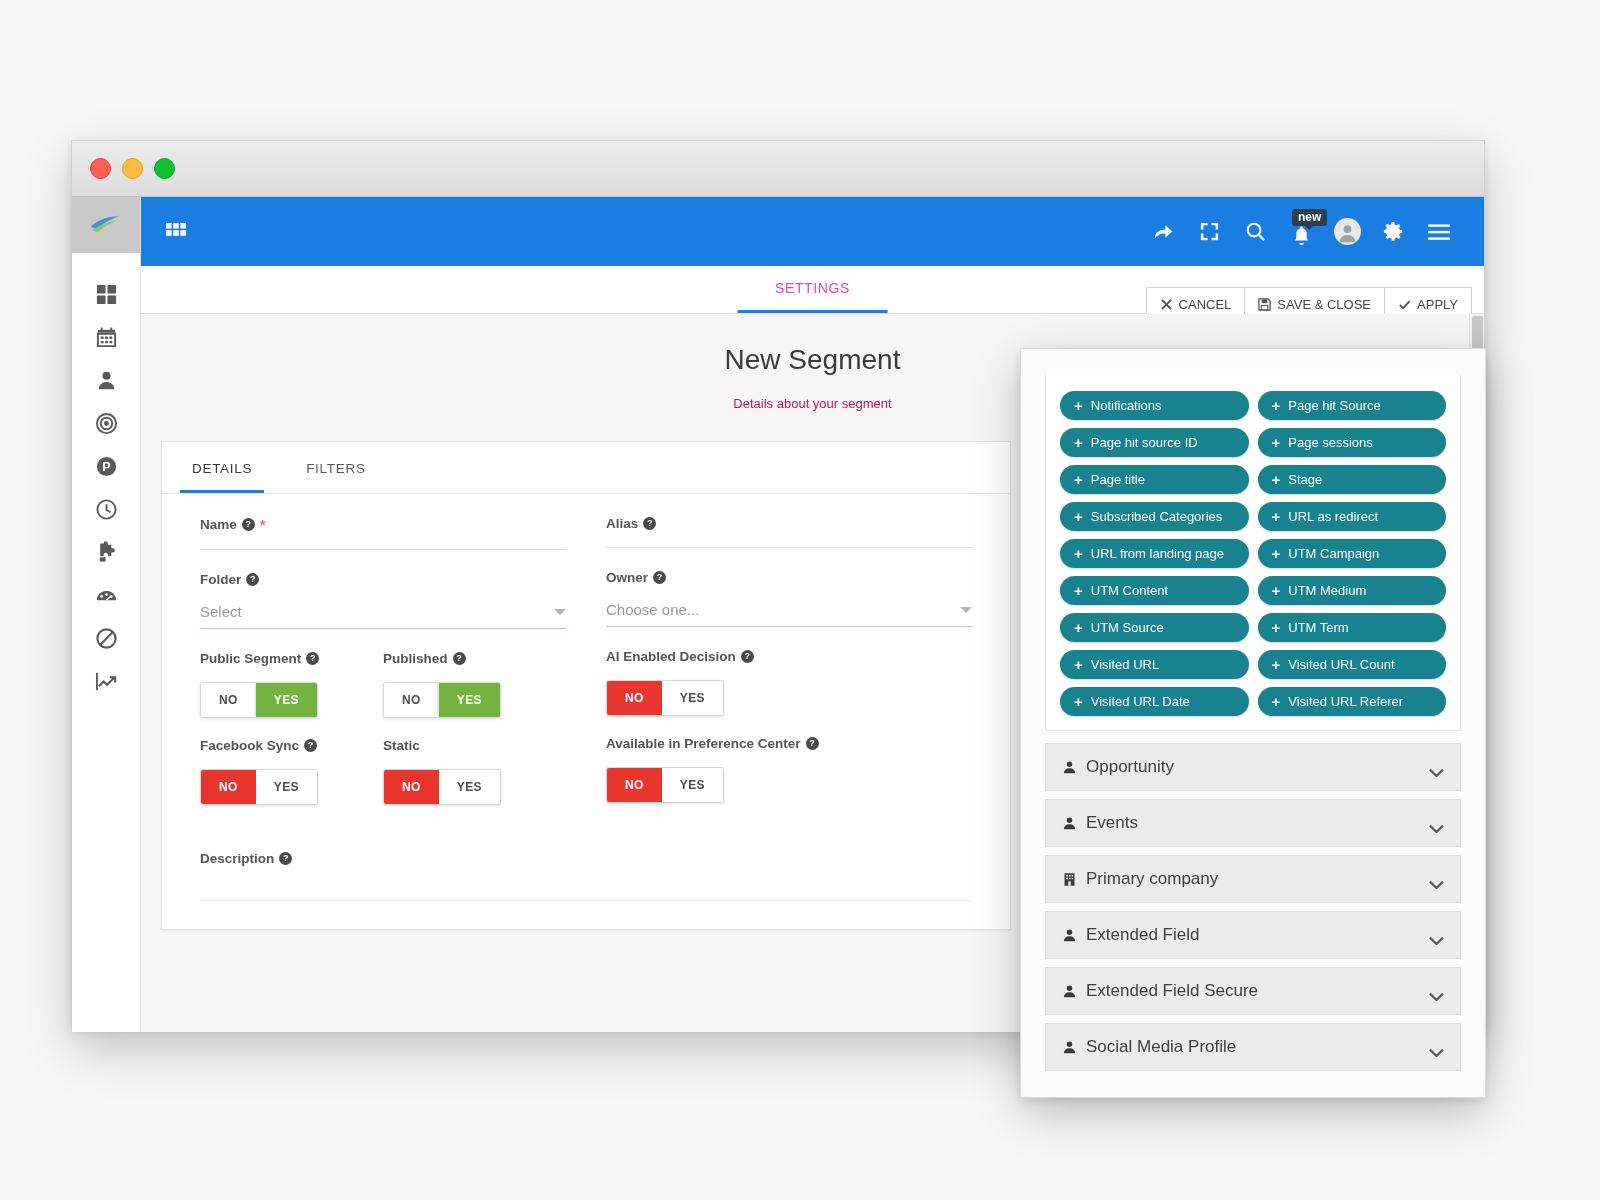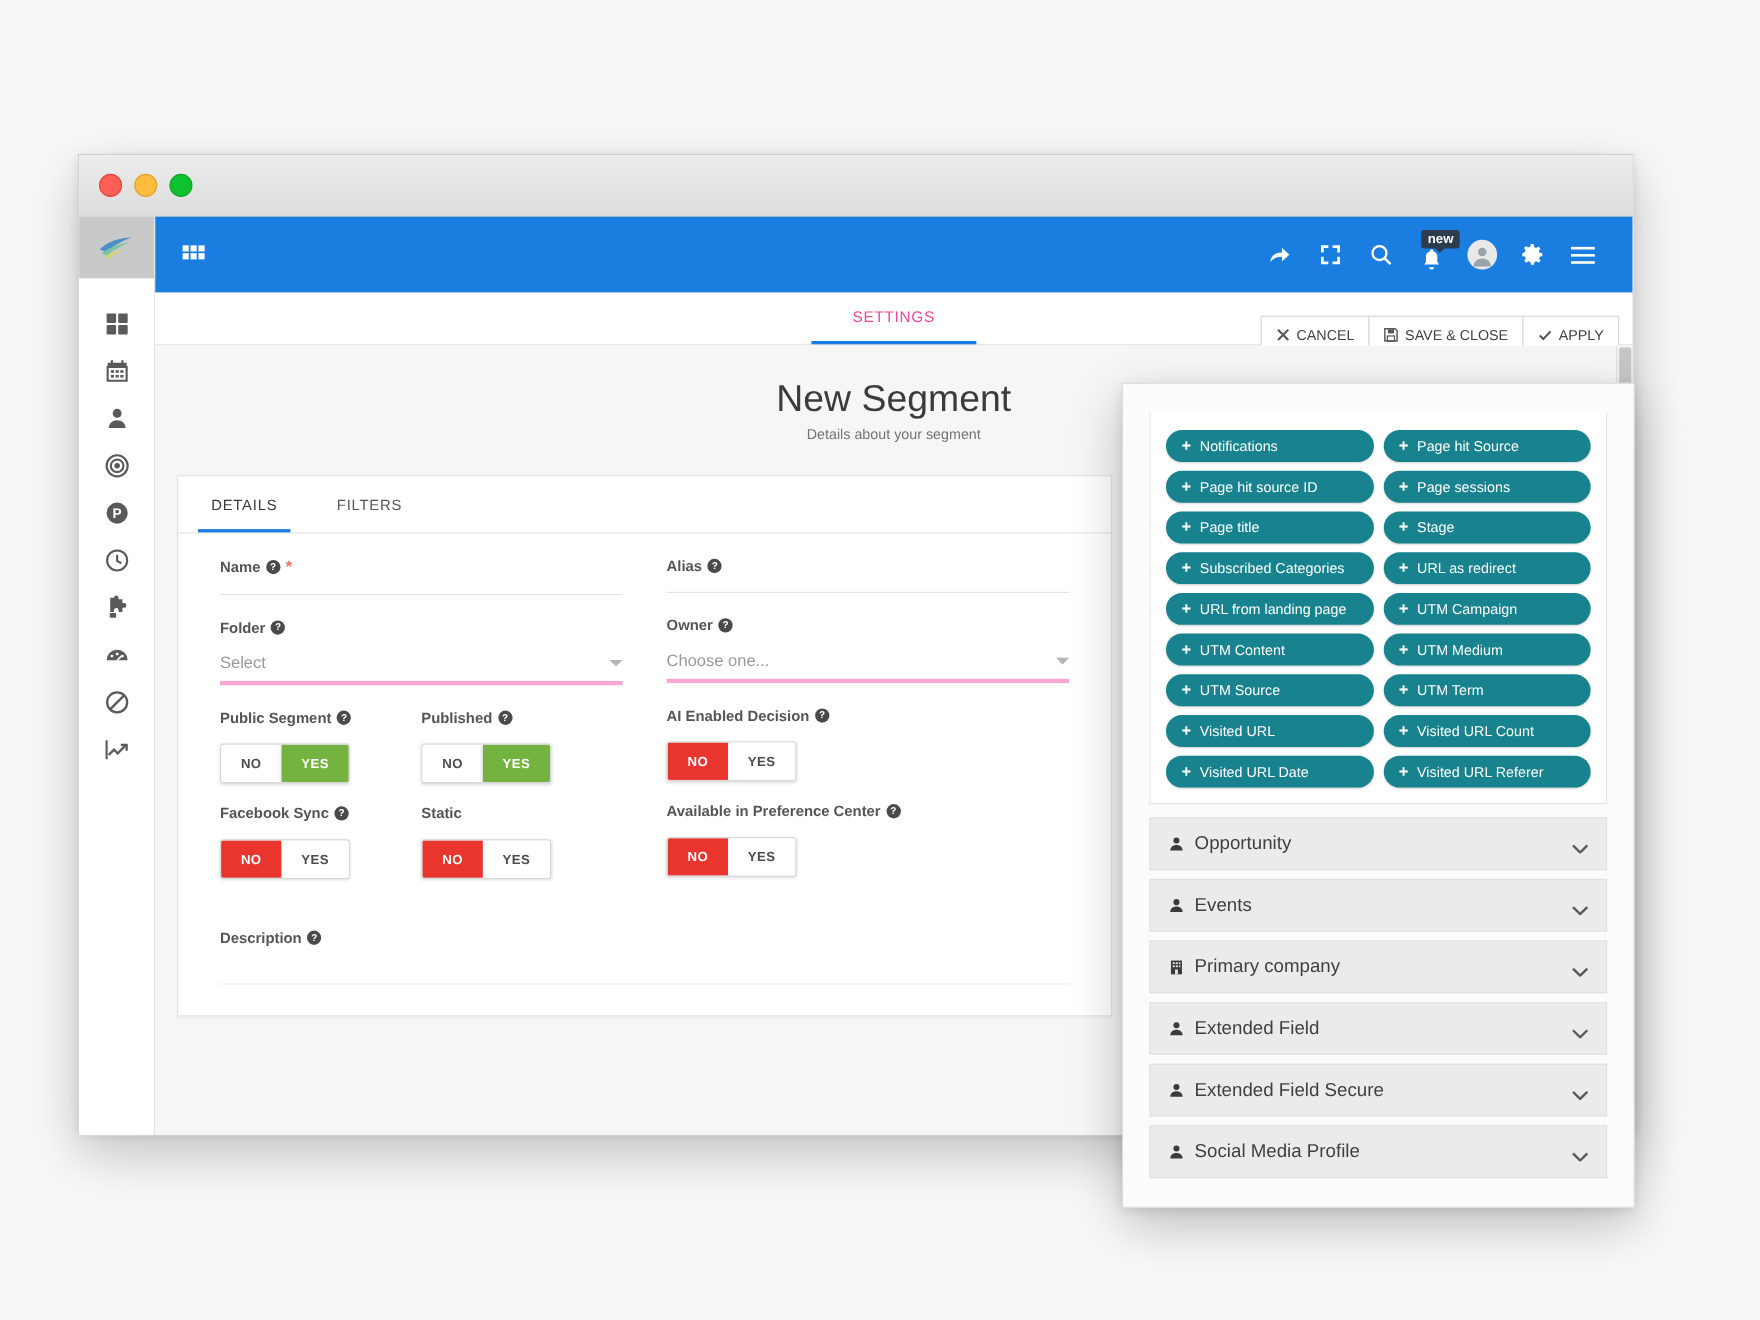--- a/index.html
+++ b/index.html
@@ -98,22 +98,22 @@
     margin-top: 29px;
   }
   .abtn svg { width: 13px; height: 13px; fill: #555; }
 
   
   .content {
     flex: 1; background: #f6f6f6; overflow: hidden; position: relative;
     padding: 0 0 0 0;
   }
   .page-head { text-align: center; padding: 30px 0 4px; }
-  .page-title { font-size: 34px; color: #3b3b3b; font-weight: normal; }
-  .page-sub { font-size: 13px; color: #737373; margin-top: 4px; }
+  .page-title { font-size: 28px; color: #3b3b3b; font-weight: normal; }
+  .page-sub { font-size: 13px; color: #be185d; margin-top: 20px; }
 
   .card {
     margin: 26px 28px 0 20px;
     background: #fff; border: 1px solid #e2e2e2;
     box-shadow: 0 1px 2px rgba(0,0,0,.05);
     max-width: 850px;
   }
   .tabs { display: flex; border-bottom: 1px solid #e4e4e4; padding: 0 18px; }
   .tab {
     padding: 19px 12px 14px; font-size: 13.5px; color: #55595e; letter-spacing: .7px;
@@ -132,21 +132,21 @@
   }
   .req { color: #f2736a; font-size: 15px; }
   .help {
     width: 13px; height: 13px; border-radius: 50%; background: #4a4a4a; color: #fff;
     font-size: 9px; font-weight: bold; display: inline-flex;
     align-items: center; justify-content: center; line-height: 1;
   }
   .uline { border-bottom: 1px solid #e0e0e0; height: 1px; margin-bottom: 22px; }
   .selectrow {
     display: flex; align-items: center; justify-content: space-between;
-    border-bottom: 4px solid #f9a8d4; padding-bottom: 8px; margin-bottom: 22px;
+    border-bottom: 1px solid #f9a8d4; padding-bottom: 8px; margin-bottom: 22px;
   }
   .selectrow .val { font-size: 15px; color: #9a9a9a; }
   .caret { width: 0; height: 0; border-left: 6px solid transparent; border-right: 6px solid transparent; border-top: 6px solid #b5b5b5; }
 
   .togglegrid { display: flex; }
   .togglecell { width: 50%; }
   .toggle {
     display: inline-flex; border-radius: 3px; overflow: hidden;
     border: 1px solid #d8d8d8; background: #fff;
     box-shadow: 0 1px 3px rgba(0,0,0,.14); margin-bottom: 20px;

